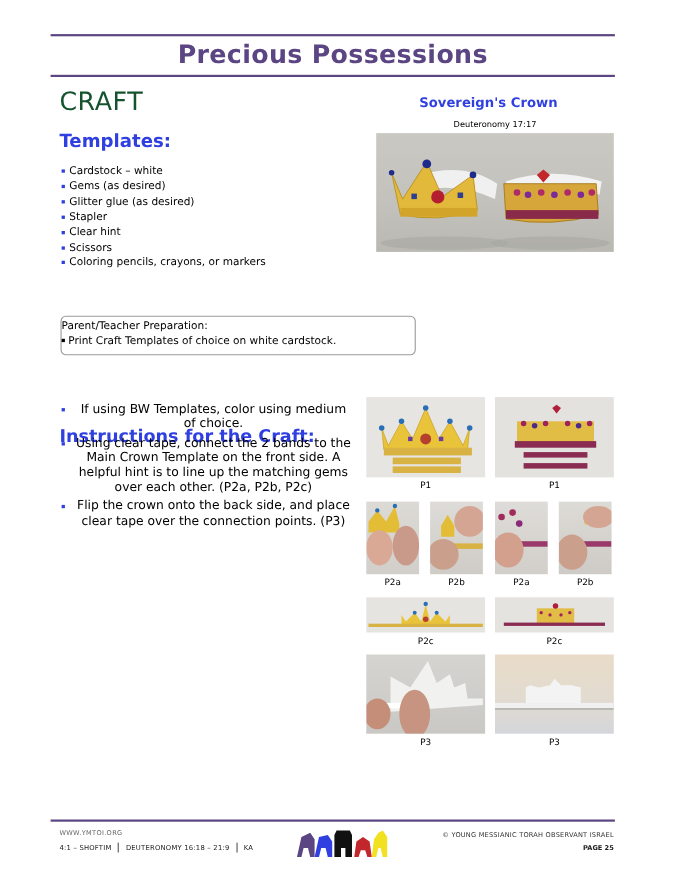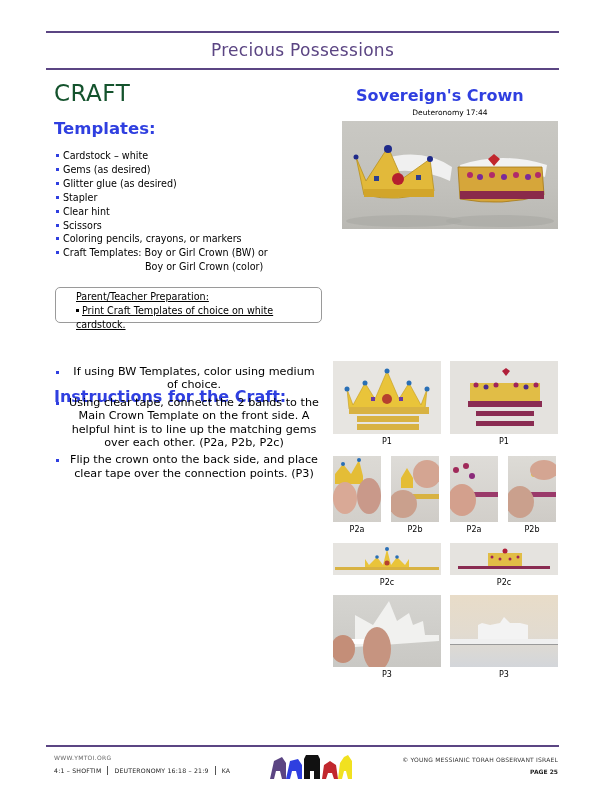--- a/index.html
+++ b/index.html
@@ -1,42 +1,42 @@
 <!DOCTYPE html>
 <html><head>
 <meta charset="utf-8">
 <style>
   * { box-sizing: border-box; margin: 0; padding: 0; }
   html, body { width: 612px; height: 792px; background: #ffffff; overflow: hidden; }
   body { position: relative; font-family: "DejaVu Sans", sans-serif; color: #000; }
 
   .rule { position: absolute; left: 46px; width: 513px; height: 2px; background: #5b4583; }
   .title { position: absolute; left: 46px; width: 513px; top: 33px; text-align: center;
-           font-family: "DejaVu Sans", sans-serif; font-weight: normal; font-size: 17px; color: #5b4583;
+           font-family: "DejaVu Sans", sans-serif; font-weight: bold; font-size: 23px; color: #5b4583;
            letter-spacing: 0.3px; line-height: 34px; }
 
   .craft { position: absolute; left: 54px; top: 80px; font-size: 23px; font-weight: normal; color: #14532d; letter-spacing: 0.5px; }
   .materials-h { position: absolute; left: 54px; top: 119px; font-size: 16.5px; font-weight: bold; color: #2f3fe0; }
 
   .mat-list { position: absolute; left: 56px; top: 149px; list-style: none; font-size: 9.6px; line-height: 13.9px; }
   .mat-list li { position: relative; padding-left: 7px; white-space: nowrap; }
   .mat-list li .bul { position: absolute; left: 0; top: 5px; width: 3px; height: 3px; background: #2f3fe0; }
   .mat-list li .cont { display: block; padding-left: 82px; }
 
-  .prep-box { position: absolute; left: 55px; top: 287px; width: 267px; height: 36px; border: 1px solid #9a9a9a;
-              border-radius: 5px; font-size: 9.6px; line-height: 14px; padding: 2px 20px; text-decoration: underline; }
+  .prep-box { position: absolute; left: 55px; top: 287px; width: 323px; height: 36px; border: 1px solid #9a9a9a;
+              border-radius: 5px; font-size: 9.6px; line-height: 14px; padding: 2px 0; }
   .prep-box .b { display: inline-block; width: 3px; height: 3px; background: #000; margin-right: 3px; vertical-align: 2px; }
 
   .instr-h { position: absolute; left: 54px; top: 339px; font-size: 16px; font-weight: bold; color: #2f3fe0; margin-top: 48px; }
 
   .ins-list { position: absolute; left: 55px; top: 365px; width: 265px; list-style: none; font-size: 11.2px; line-height: 13.4px; }
   .ins-list li { position: relative; padding-left: 13px; margin-bottom: 4px; text-align: center; }
   .ins-list li .bul { position: absolute; left: 1px; top: 6px; width: 3px; height: 3px; background: #2f3fe0; }
 
-  .crown-h { position: absolute; left: 356px; width: 216px; top: 86px; font-size: 16px; font-weight: bold; color: #2f3fe0; }
+  .crown-h { position: absolute; left: 336px; width: 216px; top: 86px; text-align: center; font-size: 12px; font-weight: bold; color: #2f3fe0; }
   .crown-ref { position: absolute; left: 342px; width: 216px; top: 108px; text-align: center; font-size: 7.5px; }
 
   .photo { position: absolute; overflow: hidden; }
   .cap { position: absolute; text-align: center; font-size: 8px; }
 
   .footer-rule { position: absolute; left: 46px; top: 745px; width: 513px; height: 2px; background: #5b4583; }
   .f-site { position: absolute; left: 54px; top: 754px; font-size: 6px; color: #666; letter-spacing: 0.3px; }
   .f-meta { position: absolute; left: 54px; top: 766px; font-size: 6.2px; color: #222; letter-spacing: 0.2px; }
   .f-meta .sep { display: inline-block; width: 1px; height: 9px; background: #555; margin: 0 6px; vertical-align: -2px; }
   .f-copy { position: absolute; right: 54px; top: 756px; font-size: 6px; color: #333; letter-spacing: 0.2px; }
@@ -54,39 +54,37 @@
 <div class="materials-h">Templates:</div>
 
 <ul class="mat-list">
   <li><span class="bul"></span><span>Cardstock – white</span></li>
   <li><span class="bul"></span><span>Gems (as desired)</span></li>
   <li><span class="bul"></span><span>Glitter glue (as desired)</span></li>
   <li><span class="bul"></span><span>Stapler</span></li>
   <li><span class="bul"></span><span>Clear hint</span></li>
   <li><span class="bul"></span><span>Scissors</span></li>
   <li><span class="bul"></span><span>Coloring pencils, crayons, or markers</span></li>
-  <li><span class="bul"></span><span>Craft Templates: Boy or Girl Crown (BW) or</span>
-    <span class="cont">Boy or Girl Crown (color)</span></li>
 </ul>
 
 <div class="prep-box">
   <div>Parent/Teacher Preparation:</div>
   <div><span class="b"></span><span>Print Craft Templates of choice on white cardstock.</span></div>
 </div>
 
 <div class="instr-h">Instructions for the Craft:</div>
 
 <ul class="ins-list">
   <li><span class="bul"></span><span>If using BW Templates, color using medium of choice.</span></li>
   <li><span class="bul"></span><span>Using clear tape, connect the 2 bands to the Main Crown Template on the front side. A helpful hint is to line up the matching gems over each other. (P2a, P2b, P2c)</span></li>
   <li><span class="bul"></span><span>Flip the crown onto the back side, and place clear tape over the connection points. (P3)</span></li>
 </ul>
 
 <div class="crown-h">Sovereign's Crown</div>
-<div class="crown-ref">Deuteronomy 17:44</div>
+<div class="crown-ref">Deuteronomy 17:17</div>
 
 <div class="photo" style="left:342px;top:121px;width:216px;height:108px;background:linear-gradient(180deg,#c9c8c3 0%,#c2c1bc 60%,#b9b8b3 100%);">
   <svg width="216" height="108" viewBox="0 0 216 108">
     <ellipse cx="62" cy="100" rx="58" ry="6" fill="#a9a8a3" opacity="0.6"></ellipse>
     <ellipse cx="158" cy="100" rx="54" ry="6" fill="#a9a8a3" opacity="0.6"></ellipse>
     <path d="M40 38 Q80 26 110 46 L108 60 Q75 45 42 52 Z" fill="#f0f0f0"></path>
     <path d="M14 36 L24 60 L46 26 L60 58 L88 38 L92 70 Q56 82 22 74 Z" fill="#e2b93a" stroke="#b8901e" stroke-width="0.8"></path>
     <rect x="22" y="68" width="70" height="8" fill="#d2a52a"></rect>
     <circle cx="46" cy="28" r="4" fill="#1f2a8a"></circle>
     <circle cx="88" cy="38" r="3" fill="#1f2a8a"></circle>

